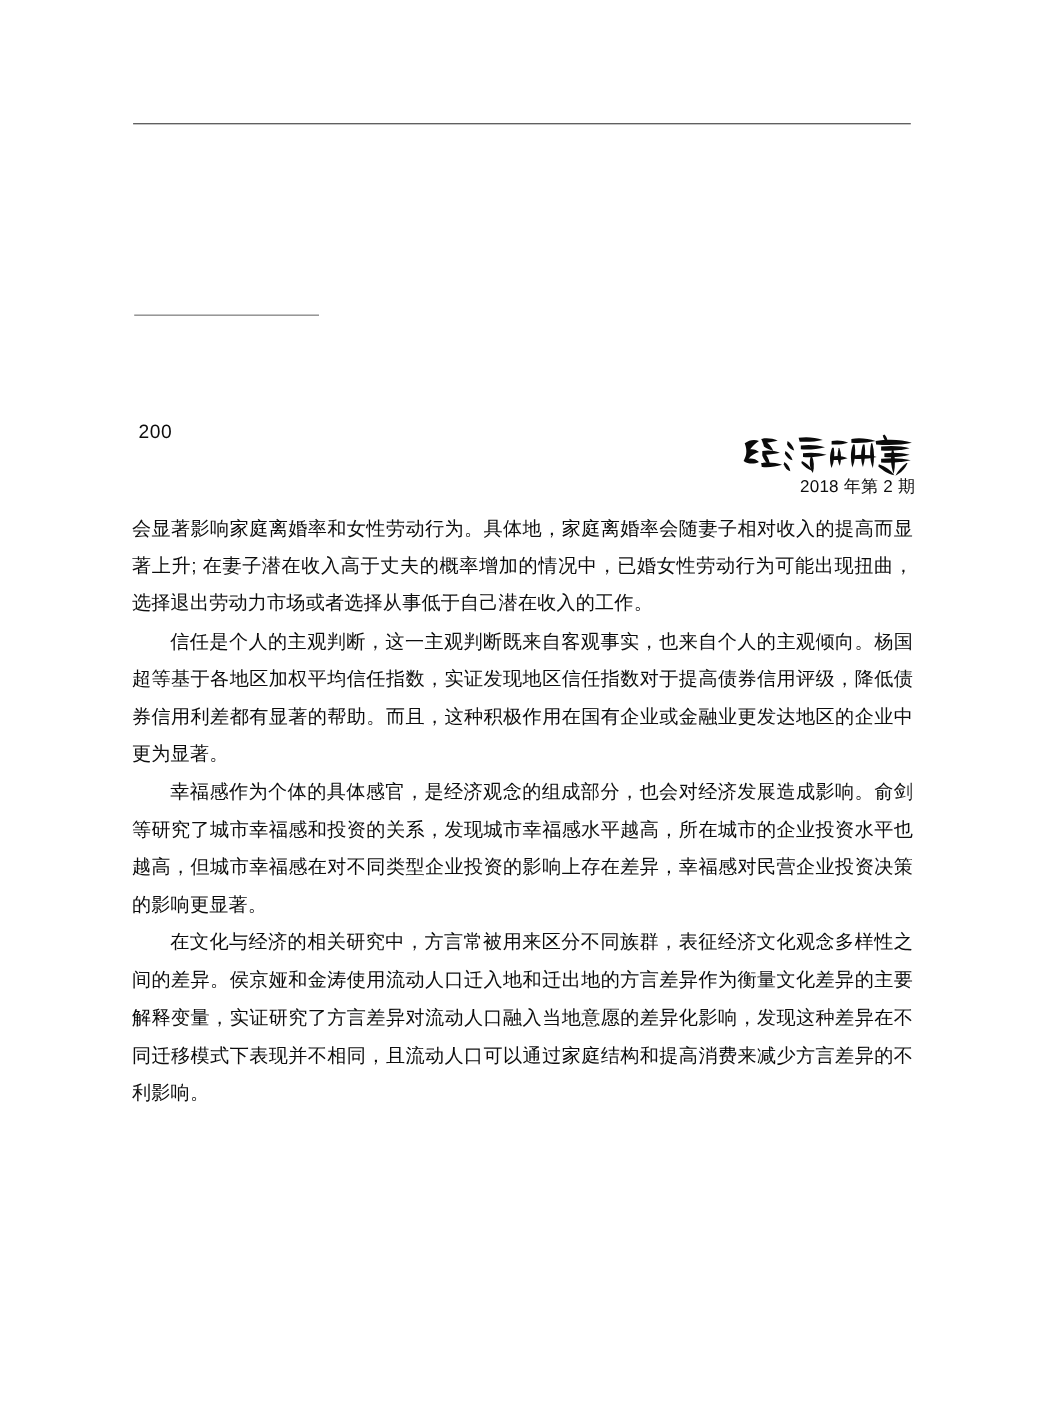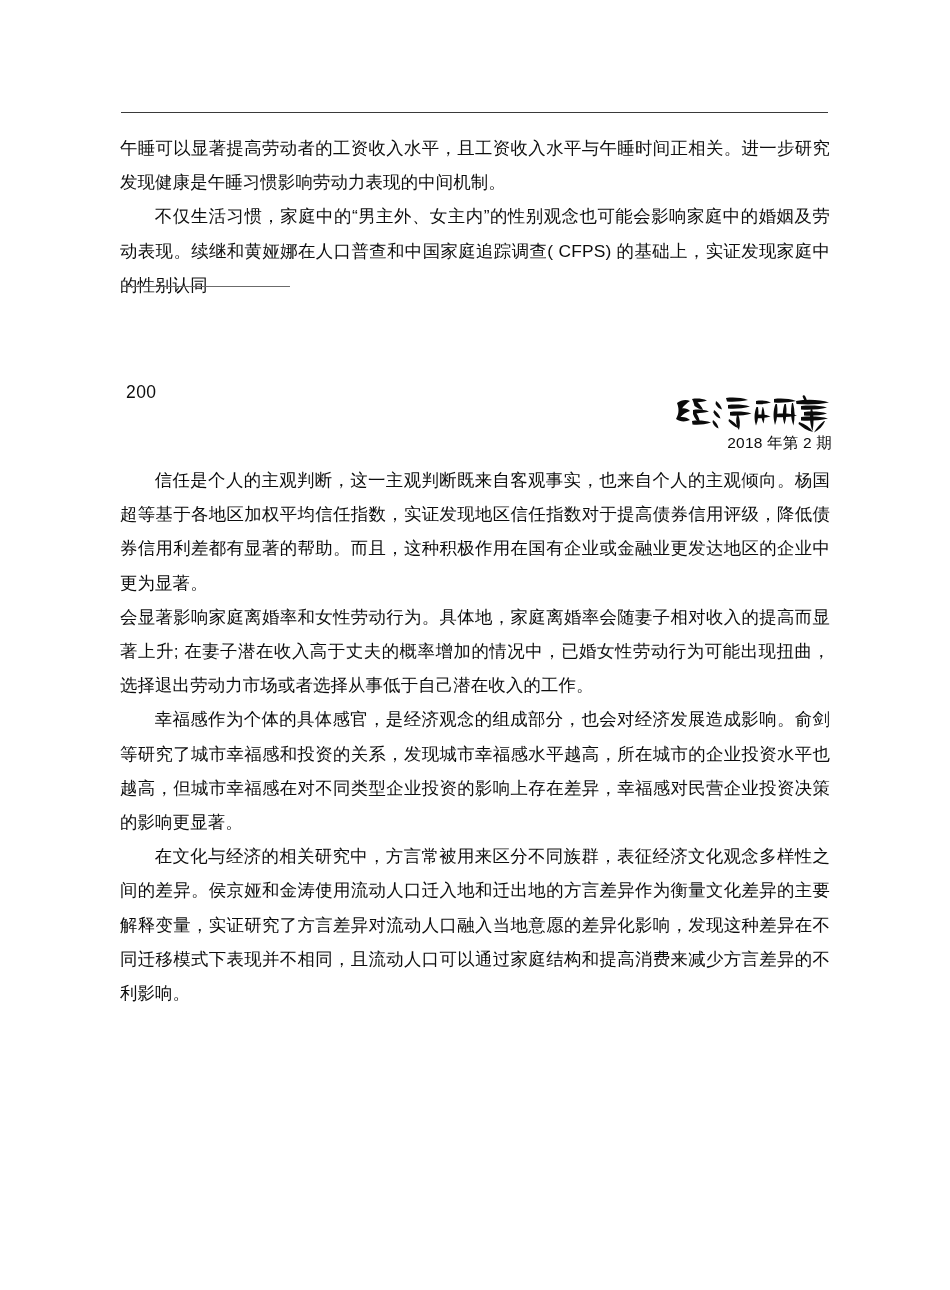--- a/index.html
+++ b/index.html
@@ -127,24 +127,20 @@
     letter-spacing: 0.2px;
   }
 </style>
 </head>
 <body>
 
 <div class="page">
 
   <div class="rule-top"></div>
 
-  <div class="body-top">
-    <p class="para">午睡可以显著提高劳动者的工资收入水平，且工资收入水平与午睡时间正相关。进一步研究发现健康是午睡习惯影响劳动力表现的中间机制。</p>
-    <p class="para indent">不仅生活习惯，家庭中的“男主外、女主内”的性别观念也可能会影响家庭中的婚姻及劳动表现。续继和黄娅娜在人口普查和中国家庭追踪调查( CFPS) 的基础上，实证发现家庭中的性别认同</p>
-  </div>
 
   <div class="rule-footnote"></div>
 
 
   <div class="page-number">200</div>
 
   <div class="masthead">
     <span class="masthead-logo">
       <svg viewBox="0 0 320 96" width="160" height="48" xmlns="http://www.w3.org/2000/svg" aria-label="经济研究">
         <g fill="#0b0b0b">
@@ -181,19 +177,19 @@
           <path d="M284 44 C288 58 288 74 285 90 C279 75 279 58 282 44 Z"></path>
           <path d="M258 72 C270 76 280 83 286 92 C275 90 265 83 257 76 Z"></path>
           <path d="M310 70 C306 80 298 88 288 93 C293 84 300 76 308 70 Z"></path>
         </g>
       </svg>
     </span>
     <span class="masthead-issue">2018 年第 2 期</span>
   </div>
 
   <div class="body-bottom">
+    <p class="para">会显著影响家庭离婚率和女性劳动行为。具体地，家庭离婚率会随妻子相对收入的提高而显著上升; 在妻子潜在收入高于丈夫的概率增加的情况中，已婚女性劳动行为可能出现扭曲，选择退出劳动力市场或者选择从事低于自己潜在收入的工作。</p>
     <p class="para indent">信任是个人的主观判断，这一主观判断既来自客观事实，也来自个人的主观倾向。杨国超等基于各地区加权平均信任指数，实证发现地区信任指数对于提高债券信用评级，降低债券信用利差都有显著的帮助。而且，这种积极作用在国有企业或金融业更发达地区的企业中更为显著。</p>
-    <p class="para">会显著影响家庭离婚率和女性劳动行为。具体地，家庭离婚率会随妻子相对收入的提高而显著上升; 在妻子潜在收入高于丈夫的概率增加的情况中，已婚女性劳动行为可能出现扭曲，选择退出劳动力市场或者选择从事低于自己潜在收入的工作。</p>
     <p class="para indent">幸福感作为个体的具体感官，是经济观念的组成部分，也会对经济发展造成影响。俞剑等研究了城市幸福感和投资的关系，发现城市幸福感水平越高，所在城市的企业投资水平也越高，但城市幸福感在对不同类型企业投资的影响上存在差异，幸福感对民营企业投资决策的影响更显著。</p>
     <p class="para indent">在文化与经济的相关研究中，方言常被用来区分不同族群，表征经济文化观念多样性之间的差异。侯京娅和金涛使用流动人口迁入地和迁出地的方言差异作为衡量文化差异的主要解释变量，实证研究了方言差异对流动人口融入当地意愿的差异化影响，发现这种差异在不同迁移模式下表现并不相同，且流动人口可以通过家庭结构和提高消费来减少方言差异的不利影响。</p>
   </div>
 
 </div>
 
 </body></html>

